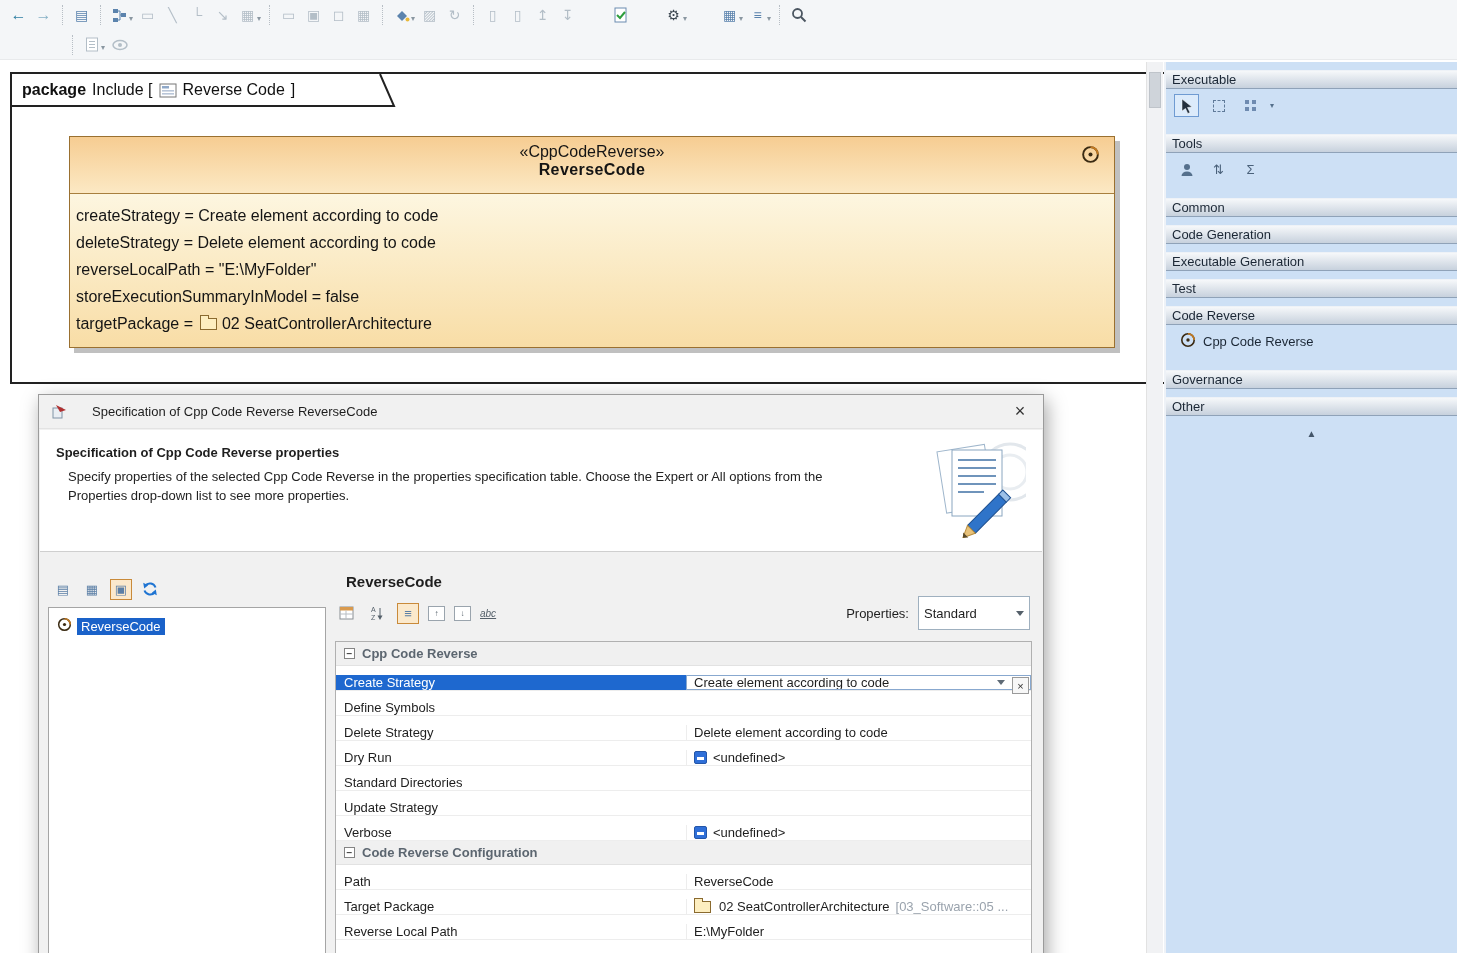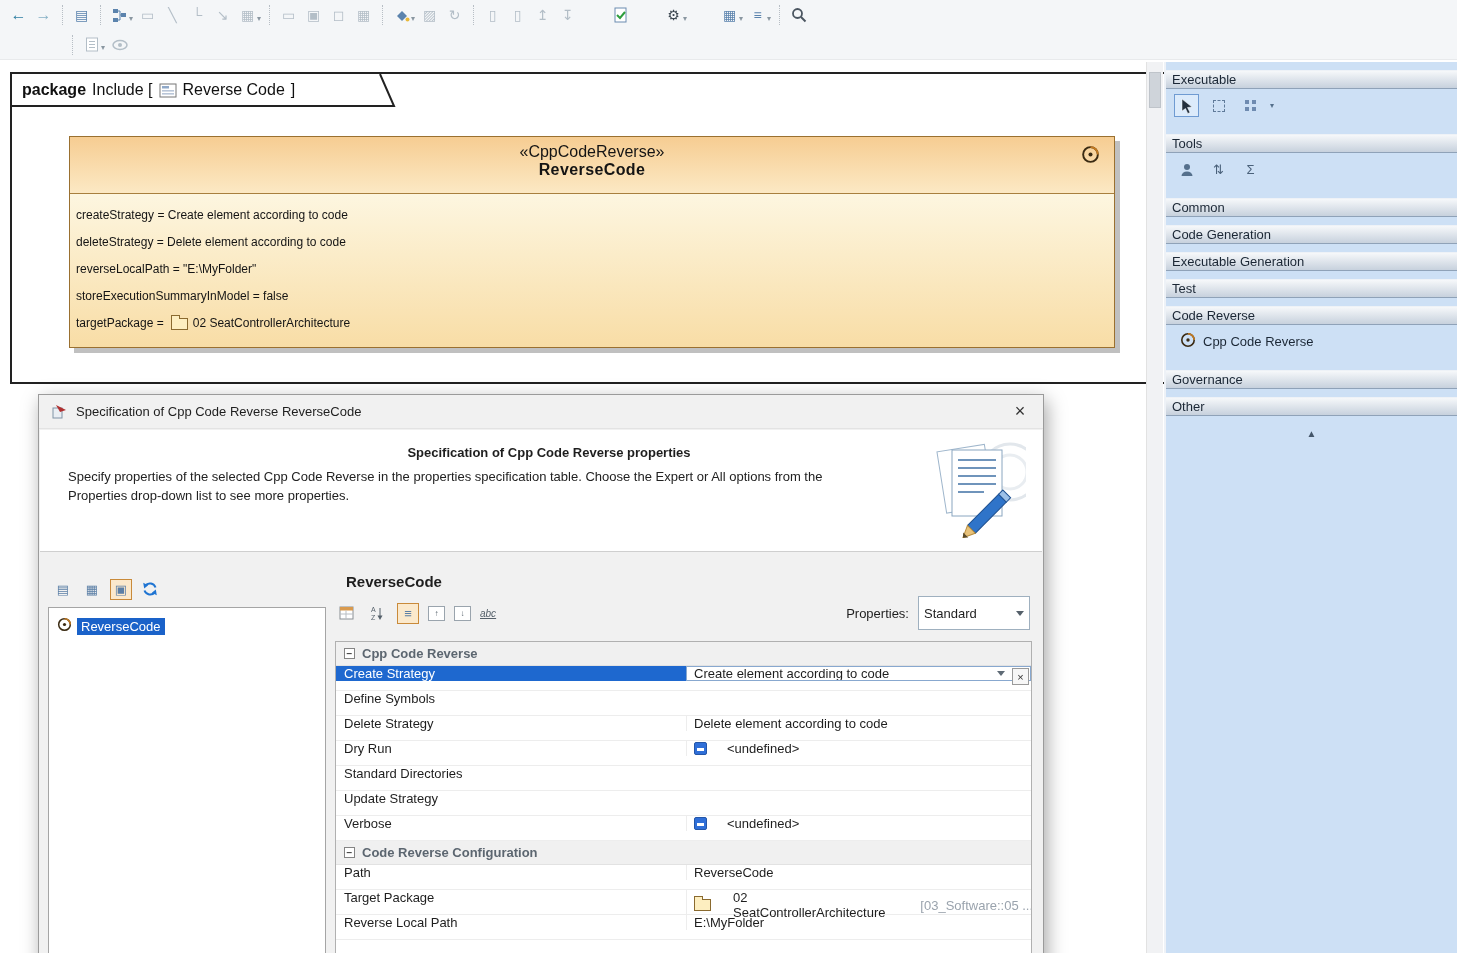--- a/index.html
+++ b/index.html
@@ -26,21 +26,21 @@
   .dtab { position:absolute; left:0; top:0; height:32px; display:flex; align-items:center; gap:6px; padding:0 30px 0 10px; font-size:16px; color:#111; }
   .dtab .kw { font-weight:bold; }
   .tab-edge { position:absolute; left:0; top:0; pointer-events:none; }
 
   .uml-el { position:absolute; left:30px; top:62px; width:1046px; border:1px solid #9a7030; box-shadow:5px 5px 0 rgba(140,140,140,.55);margin-left:27px; }
   .uml-head { position:relative; height:57px; background:linear-gradient(180deg,#f6cd92,#fce9c4); border-bottom:1px solid #a87f3e; text-align:center; padding-top:6px; }
   .uml-st { font-size:16px; color:#141414; }
   .uml-nm { font-size:16px; font-weight:bold; color:#141414; letter-spacing:.4px; }
   .swirl { position:absolute; right:14px; top:8px; }
   .uml-body { background:linear-gradient(180deg,#fdf6e0 0%,#f8dda6 100%); padding:8px 6px 10px 6px; }
-  .pline { font-size:12px; line-height:27px; color:#141414; display:flex; align-items:center; }
+  .pline { font-size:16px; line-height:27px; color:#141414; display:flex; align-items:center; }
 
   .folder { display:inline-block; width:17px; height:12px; background:#fdeec0; border:1px solid #8a6a2f; position:relative; margin:0 5px 0 7px; flex:none; }
   .folder:before { content:""; position:absolute; left:-1px; top:-4px; width:7px; height:3px; background:#fdeec0; border:1px solid #8a6a2f; border-bottom:none; }
 
   
   .vscroll { position:absolute; left:1146px; top:62px; width:17px; bottom:0; background:#f1f2f4; border-left:1px solid #e2e2e2; }
   .vthumb { position:absolute; left:2px; right:2px; top:10px; height:36px; background:#cfd4da; border:1px solid #bfc4ca; }
 
   
   .palette { position:absolute; left:1164px; top:62px; right:0; bottom:0; background:#cde0f5; border-left:2px solid #eef2f7; font-size:13px; color:#1b2735; }
@@ -54,24 +54,24 @@
     background:linear-gradient(#6f8bb0,#6f8bb0) 0 0/4px 4px no-repeat,
                linear-gradient(#6f8bb0,#6f8bb0) 7px 0/4px 4px no-repeat,
                linear-gradient(#6f8bb0,#6f8bb0) 0 7px/4px 4px no-repeat,
                linear-gradient(#6f8bb0,#6f8bb0) 7px 7px/4px 4px no-repeat; }
   .pal-caret { font-size:8px; color:#55708c; }
   .pal-item { display:flex; align-items:center; gap:7px; padding:7px 0 7px 14px; }
   .pal-collapse { text-align:center; font-size:10px; color:#44566a; margin-top:12px; }
 
   
   .dlg { position:absolute; left:38px; top:394px; width:1006px; height:600px; background:#f1f1f1; border:1px solid #9b9b9b; box-shadow:3px 6px 18px rgba(0,0,0,.35); font-size:13px; color:#1e1e1e; z-index:20; }
-  .dlg-titlebar { height:34px; display:flex; align-items:center; gap:9px; padding:0 12px; border-bottom:1px solid #e3e3e3; }
+  .dlg-titlebar { height:34px; display:flex; align-items:center; gap:25px; padding:0 12px; border-bottom:1px solid #e3e3e3; }
   .dlg-close { margin-left:auto; font-size:18px; color:#333; width:22px; text-align:center; cursor:default; }
   .dlg-header { position:absolute; left:1px; top:35px; right:1px; height:122px; background:#fff; border-bottom:1px solid #cfcfcf; }
-  .hd-title { font-weight:bold; margin:15px 0 7px 16px;text-align:center; }
+  .hd-title { font-weight:bold; margin:15px 0 7px 16px; }
   .hd-desc { margin-left:28px; width:800px; line-height:19px; color:#222; }
   .hd-art { position:absolute; right:16px; top:8px; }
 
   .dlg-left { position:absolute; left:9px; top:180px; width:278px; bottom:0; }
   .tree-tools { display:flex; align-items:center; gap:7px; height:28px; padding-left:4px; }
   .tool-btn { width:22px; height:21px; display:flex; align-items:center; justify-content:center; color:#5b7fa6; font-size:13px; }
   .tool-btn.pressed { background:#fbe9cc; border:1px solid #c98a3a; }
   .tree-box { position:absolute; left:0; right:0; top:32px; bottom:6px; background:#fff; border:1px solid #a5a5a5; padding-top:7px; }
   .titem { display:flex; align-items:center; gap:5px; padding-left:8px; height:22px; position:relative; }
   .titem.child { padding-left:26px; }
@@ -88,23 +88,23 @@
   .ptoolbar { display:flex; align-items:center; gap:9px; height:34px; margin-top:6px; padding:0 4px; }
   .mini { width:17px; height:15px; border:1px solid #9aa4ad; background:#fff; font-size:8px; display:flex; align-items:center; justify-content:center; color:#55606a; }
   .abc { font-style:italic; text-decoration:underline; font-size:10px; color:#55606a; }
   .flex1 { flex:1; }
   .combo { width:112px; height:22px; background:#fff; border:1px solid #9fb0bf; display:flex; align-items:center; justify-content:space-between; padding:16px 5px; }
   .tri { width:0; height:0; border-left:4px solid transparent; border-right:4px solid transparent; border-top:5px solid #55606a; }
 
   .ptable { position:absolute; left:4px; right:2px; top:76px; bottom:0; background:#fff; border:1px solid #b0b0b0; overflow:hidden; }
   .sec { height:24px; background:#f0f0f0; display:flex; align-items:center; gap:7px; padding-left:8px; font-weight:bold; color:#5c6670; border-bottom:1px solid #e2e2e2; }
   .cbox { width:11px; height:11px; border:1px solid #848484; background:#fff; display:flex; align-items:center; justify-content:center; font-size:10px; line-height:1; color:#444; }
-  .prw { display:flex; height:25px; border-bottom:1px solid #ededed; align-items:flex-start; }
+  .prw { display:flex; height:25px; border-bottom:1px solid #ededed; align-items:flex-end; }
   .pname { width:350px; display:flex; align-items:center; padding-left:8px; }
-  .pval { flex:1; display:flex; align-items:center; gap:20px; padding-left:7px; border-left:1px solid #ededed; position:relative; }
+  .pval { flex:1; display:flex; align-items:center; gap:6px; padding-left:7px; border-left:1px solid #ededed; position:relative; }
   .prw.sel .pname { background:#1e68cf; color:#fff; }
   .prw.sel .pval { outline:1px solid #88a8cf; outline-offset:-1px; }
   .ccaret { margin-left:auto; margin-right:26px; width:0; height:0; border-left:4px solid transparent; border-right:4px solid transparent; border-top:5px solid #5f6b76; }
   .clear-btn { position:absolute; right:2px; top:2px; width:17px; height:17px; border:1px solid #9a9a9a; background:#f7f7f7; display:flex; align-items:center; justify-content:center; font-size:11px; color:#333; }
   .chk { width:13px; height:13px; background:#2f6fd8; border:1px solid #2456a8; border-radius:2px; position:relative; flex:none; }
   .chk:after { content:""; position:absolute; left:2px; right:2px; top:5px; height:3px; background:#fff; }
   .suffix { color:#9aa3ad; white-space:nowrap; overflow:hidden; }
   .folder.small { margin:0 2px 0 0; }
 </style>
 </head>

